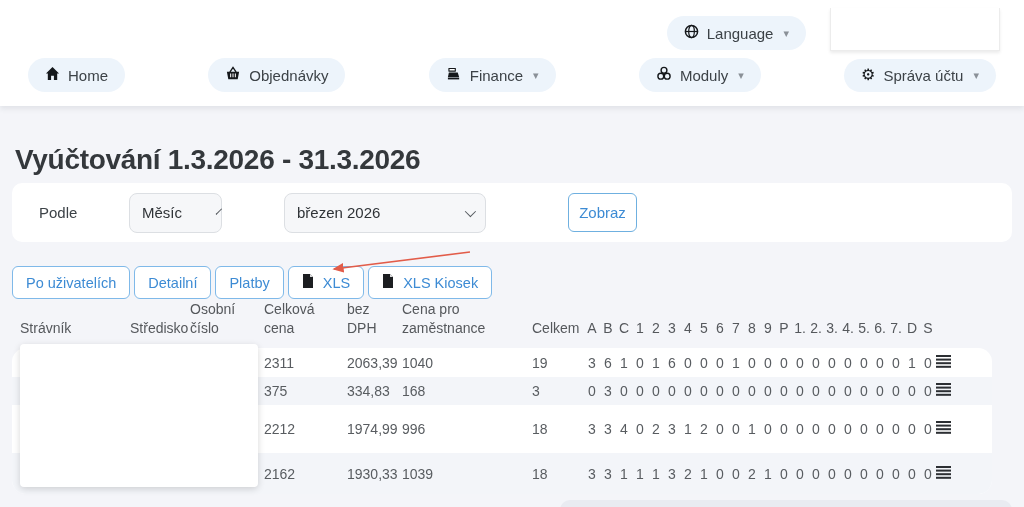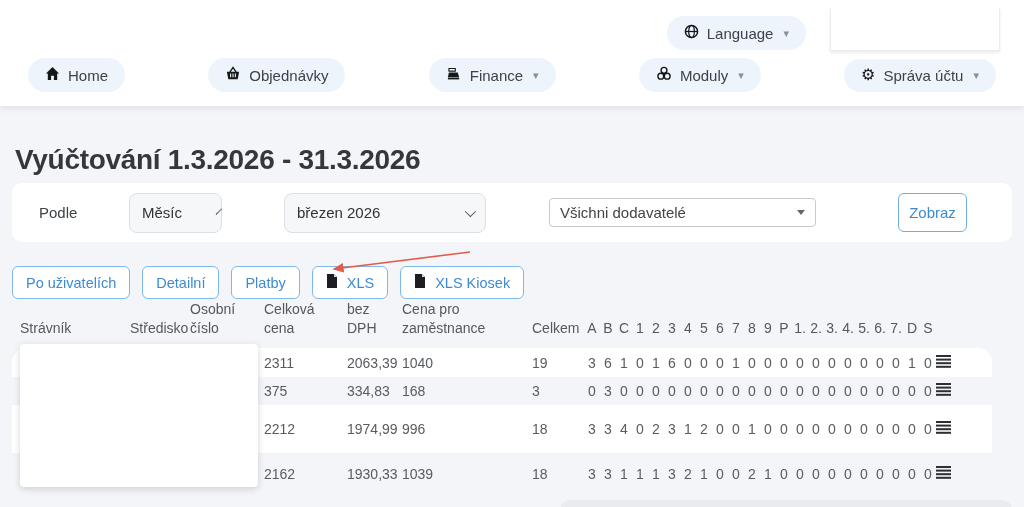--- a/index.html
+++ b/index.html
@@ -54,21 +54,21 @@
     transform:rotate(45deg) translateY(-2px); margin-left:8px; }
   .sel2 { width:267px; height:29px; background:#fff; border:1px solid #c6cbd0; border-radius:4px;
     margin-left:63px; display:flex; align-items:center; justify-content:space-between;
     padding:0 10px; font-size:15px; color:#444; cursor:pointer; }
   .sel2-caret { width:0; height:0; border-left:4px solid transparent; border-right:4px solid transparent;
     border-top:5px solid #666; }
   .show-btn { margin-left:82px; width:69px; height:39px; background:#fff;
     border:1px solid #6fb0e0; border-radius:6px; color:#3d8bd4; font-size:15px;
     font-family:"Liberation Sans", sans-serif; cursor:pointer; }
 
-  .actions { position:absolute; left:12px; top:266px; display:flex; gap:12px; }
+  .actions { position:absolute; left:12px; top:266px; display:flex; gap:4px; }
   .act-btn { display:inline-flex; align-items:center; gap:9px; background:#fff;
     border:1px solid #7fb9e9; border-radius:6px; color:#3d8bd4; font-size:14.5px;
     padding:0 13px; height:33px; font-family:"Liberation Sans", sans-serif; cursor:pointer; }
 
   .arrow-svg { position:absolute; left:0; top:0; width:1024px; height:507px;
     pointer-events:none; z-index:30; }
 
   
   table { border-collapse:collapse; table-layout:fixed; width:980px; }
   col.c-stravnik{width:118px} col.c-stredisko{width:60px} col.c-osobni{width:74px}
@@ -172,24 +172,20 @@
 
 <div class="filter-card">
   <div class="filter-label">Podle</div>
   <div class="sel sel-period">
     <span>Měsíc</span>
     <span class="chev"></span>
   </div>
   <div class="sel sel-month">
     <span>březen 2026</span>
     <span class="chev"></span>
-  </div>
-  <div class="sel2">
-    <span>Všichni dodavatelé</span>
-    <span class="sel2-caret"></span>
   </div>
   <button class="show-btn">Zobraz</button>
 </div>
 
 <div class="actions">
   <button class="act-btn">Po uživatelích</button>
   <button class="act-btn">Detailní</button>
   <button class="act-btn">Platby</button>
   <button class="act-btn">
     <span>

